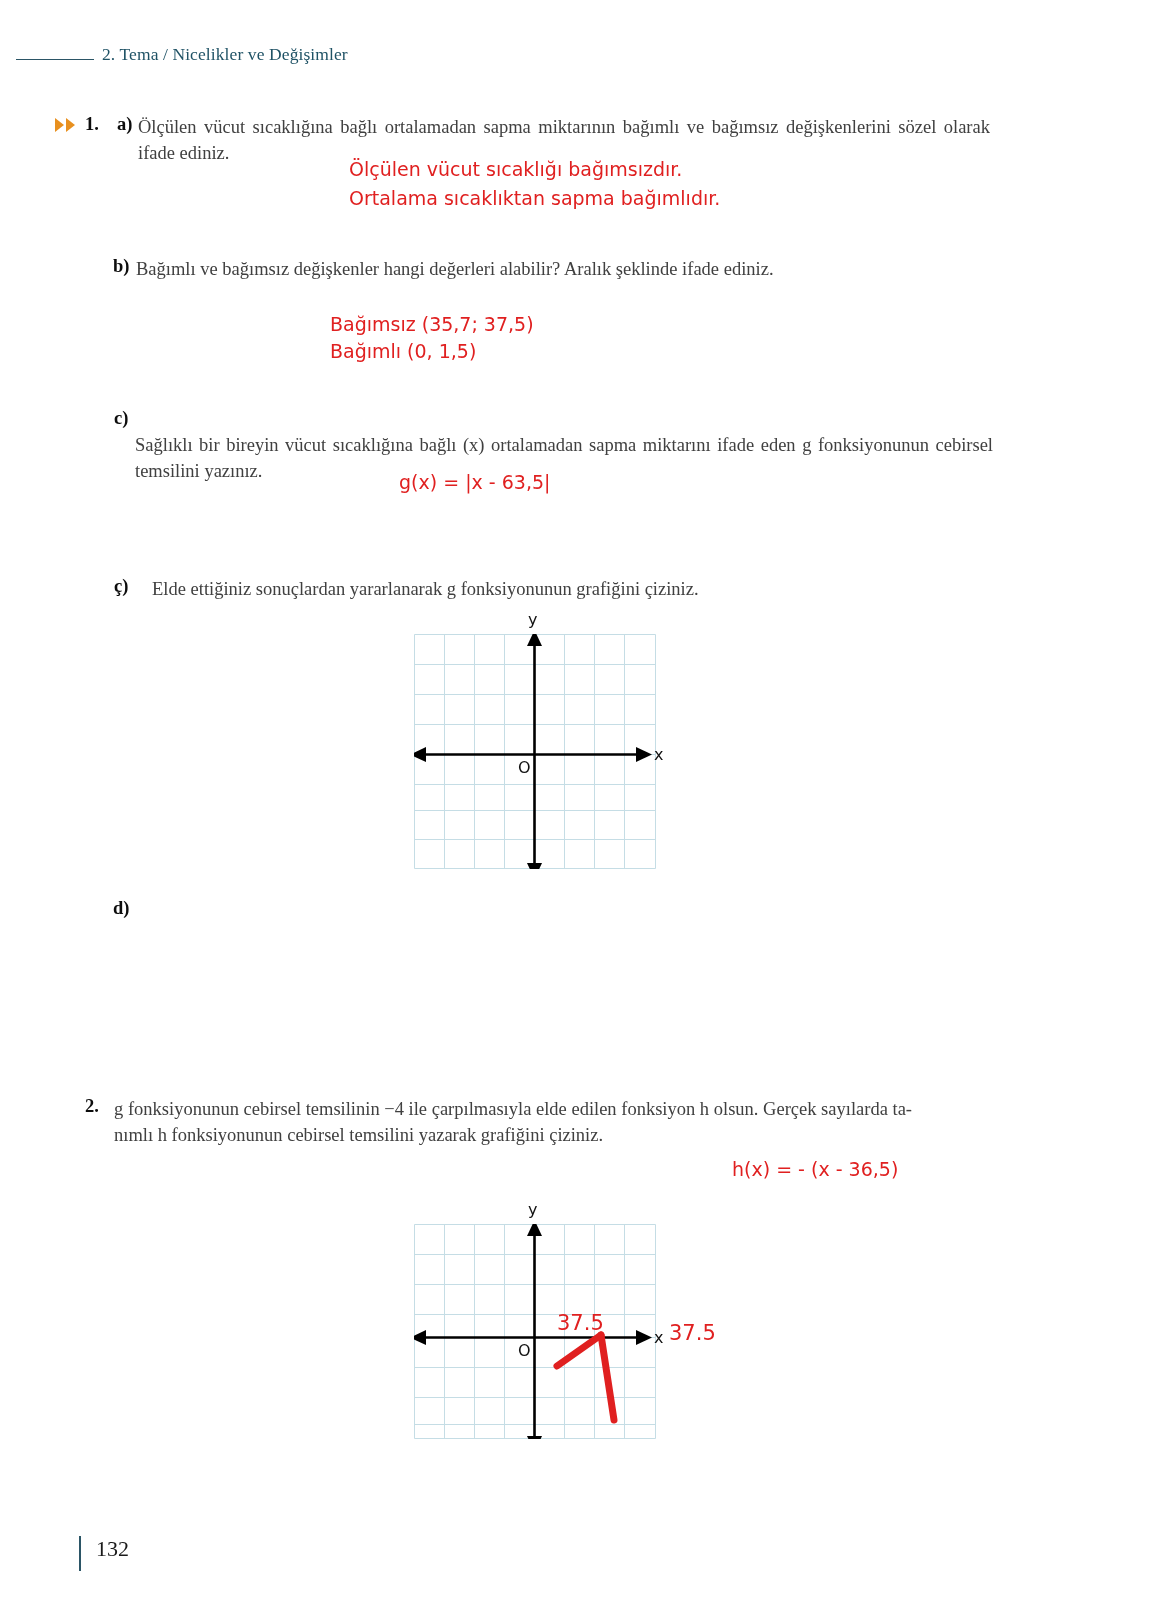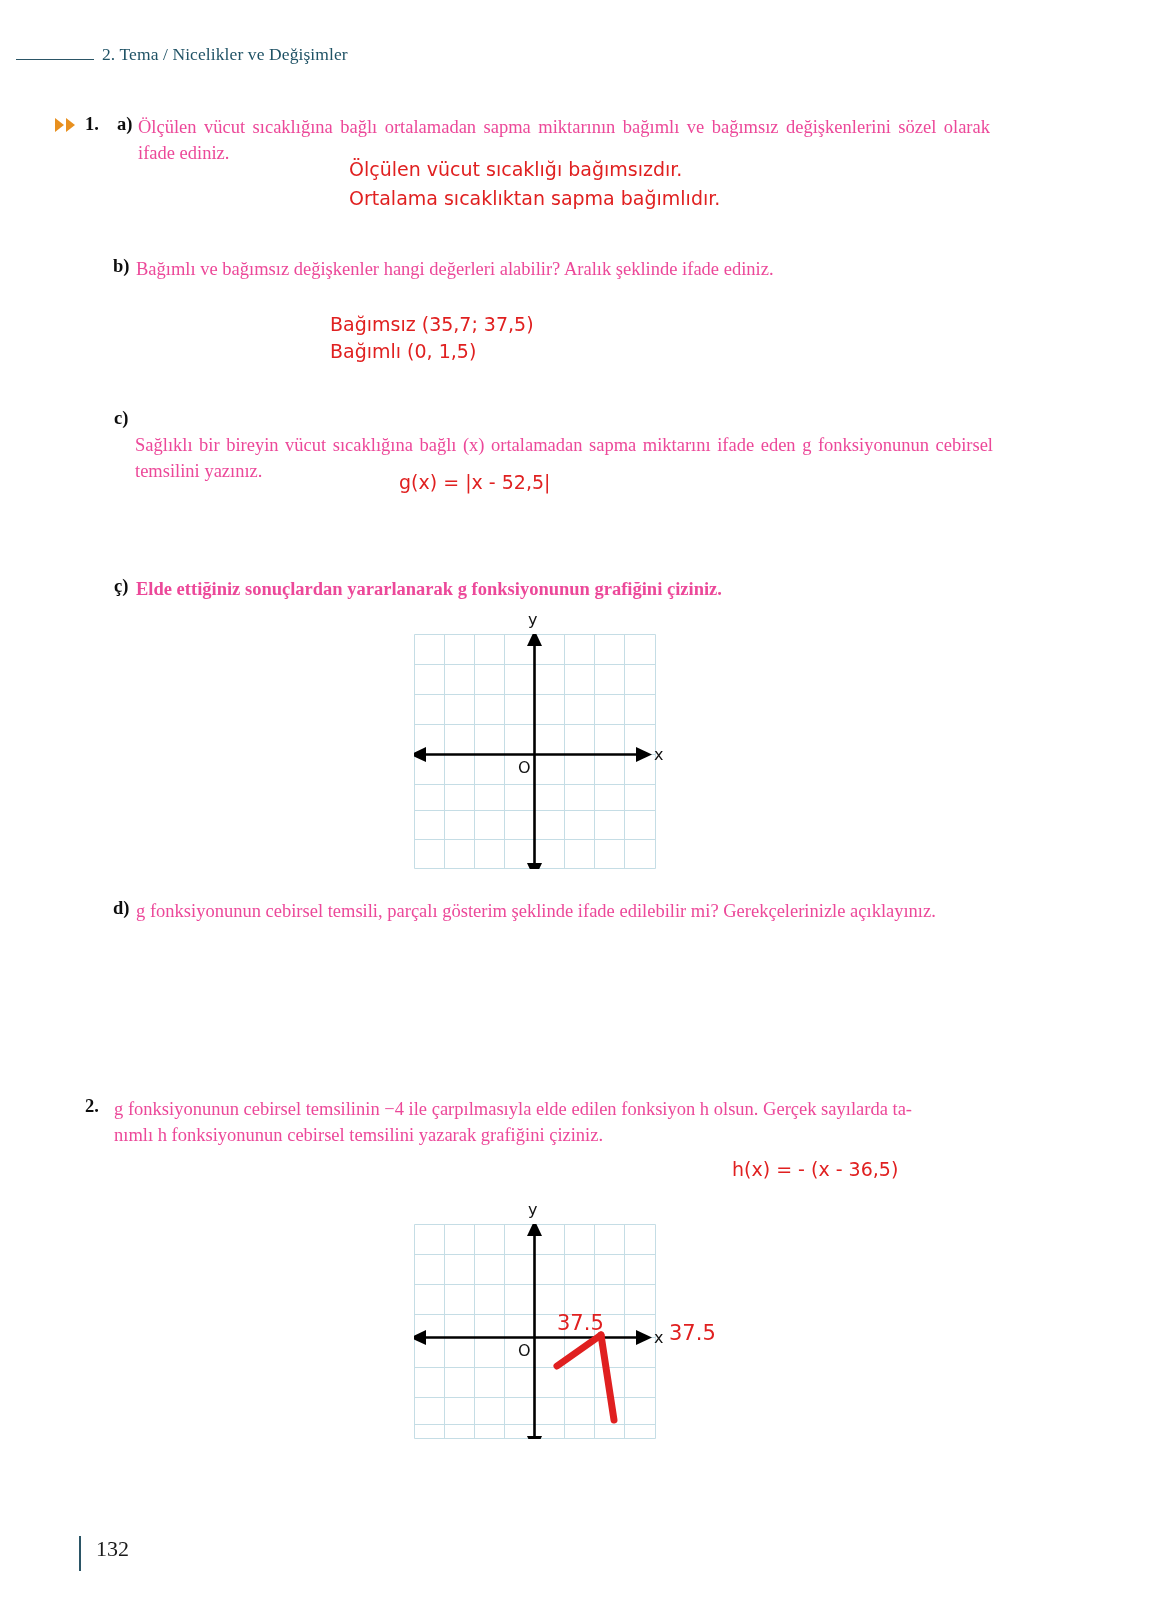--- a/index.html
+++ b/index.html
@@ -65,21 +65,21 @@
 
   .qnum {
     position: absolute;
     font-weight: bold;
     font-size: 18.5px;
     color: #0d0d0d;
   }
   .qtext {
     position: absolute;
     font-size: 18.5px;
-    color: #ec4899;
+    color: #404040;
     line-height: 1.42;
     text-align: justify;
   }
 
   
   .answer {
     position: absolute;
     color: #e02020;
     font-family: "DejaVu Sans", sans-serif;
     font-size: 19px;
@@ -136,24 +136,24 @@
   <div class="answer" style="left:349px; top:184px;">Ortalama sıcaklıktan sapma bağımlıdır.</div>
   <div class="answer" style="left:349px; top:155px;">Ölçülen vücut sıcaklığı bağımsızdır.</div>
 
   <div class="qnum" style="left:113px; top:256px;">b)</div>
   <div class="qtext" style="left:136px; top:256px; width:860px;font-family:Liberation Serif, serif;">Bağımlı ve bağımsız değişkenler hangi değerleri alabilir? Aralık şeklinde ifade ediniz.</div>
   <div class="answer" style="left:330px; top:310px;">Bağımsız (35,7; 37,5)</div>
   <div class="answer" style="left:330px; top:337px;">Bağımlı (0, 1,5)</div>
 
   <div class="qnum" style="left:114px; top:408px;">c)</div>
   <div class="qtext" style="left:135px; top:432px; width:858px;">Sağlıklı bir bireyin vücut sıcaklığına bağlı (x) ortalamadan sapma miktarını ifade eden g fonksiyonunun cebirsel temsilini yazınız.</div>
-  <div class="answer" style="left:399px; top:468px;">g(x) = |x - 52,5|</div>
+  <div class="answer" style="left:399px; top:468px;">g(x) = |x - 63,5|</div>
 
   <div class="qnum" style="left:114px; top:576px;">ç)</div>
-  <div class="qtext" style="left:136px; top:576px; width:860px;font-weight:bold;">Elde ettiğiniz sonuçlardan yararlanarak g fonksiyonunun grafiğini çiziniz.</div>
+  <div class="qtext" style="left:152px; top:576px; width:860px;">Elde ettiğiniz sonuçlardan yararlanarak g fonksiyonunun grafiğini çiziniz.</div>
 
   <div class="grid-wrap" style="left:414px; top:634px;">
     <svg width="242" height="235" viewBox="0 0 242 235">
 
       <g stroke="#c5dde5" stroke-width="1">
         <line x1="0.5" y1="0.5" x2="0.5" y2="234.5"></line>
         <line x1="30.5" y1="0.5" x2="30.5" y2="234.5"></line>
         <line x1="60.5" y1="0.5" x2="60.5" y2="234.5"></line>
         <line x1="90.5" y1="0.5" x2="90.5" y2="234.5"></line>
         <line x1="120.5" y1="0.5" x2="120.5" y2="234.5"></line>
@@ -181,21 +181,20 @@
       <polygon points="238,120.5 222,113 222,128" fill="#000000"></polygon>
       <polygon points="120.5,-4 113,12 128,12" fill="#000000"></polygon>
       <polygon points="120.5,245 113,229 128,229" fill="#000000"></polygon>
     </svg>
     <span class="axis-label" style="left:114px; top:-24px;">y</span>
     <span class="axis-label" style="left:240px; top:111px;">x</span>
     <span class="axis-label" style="left:104px; top:124px;">O</span>
   </div>
 
   <div class="qnum" style="left:113px; top:898px;">d)</div>
-  <div class="qtext" style="left:136px; top:898px; width:876px;">g fonksiyonunun cebirsel temsili, parçalı gösterim şeklinde ifade edilebilir mi? Gerekçelerinizle açıklayınız.</div>
 
   <div class="qnum" style="left:85px; top:1096px;">2.</div>
   <div class="qtext" style="left:114px; top:1096px; width:896px; white-space:pre-line;">g fonksiyonunun cebirsel temsilinin −4 ile çarpılmasıyla elde edilen fonksiyon h olsun. Gerçek sayılarda ta-
 nımlı h fonksiyonunun cebirsel temsilini yazarak grafiğini çiziniz.</div>
   <div class="answer" style="left:732px; top:1155px;">h(x) = - (x - 36,5)</div>
 
   <div class="grid-wrap" style="left:414px; top:1224px;">
     <svg width="242" height="215" viewBox="0 0 242 215">
       <g stroke="#c5dde5" stroke-width="1">
         <line x1="0.5" y1="0.5" x2="0.5" y2="214.5"></line>

